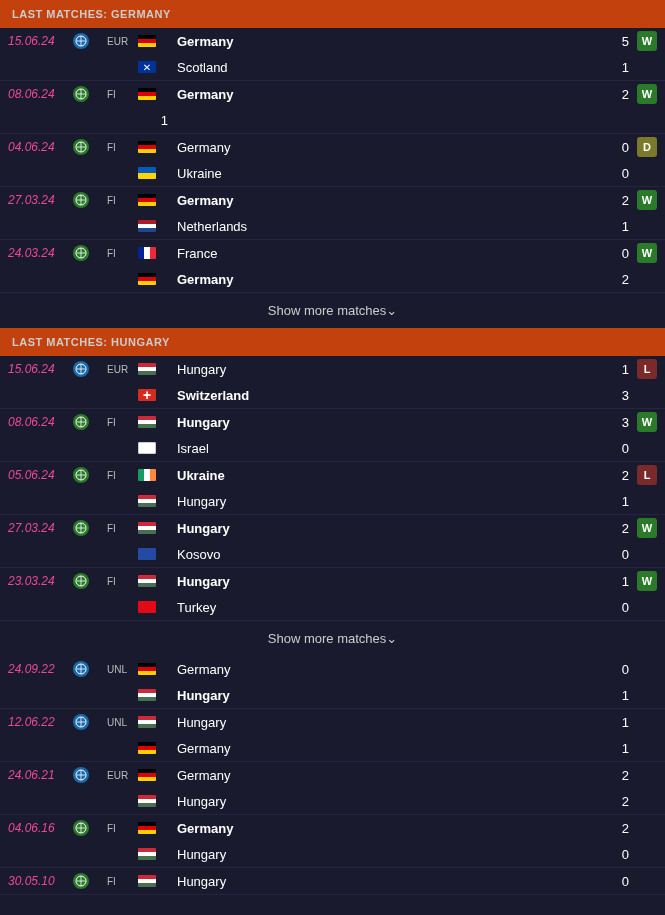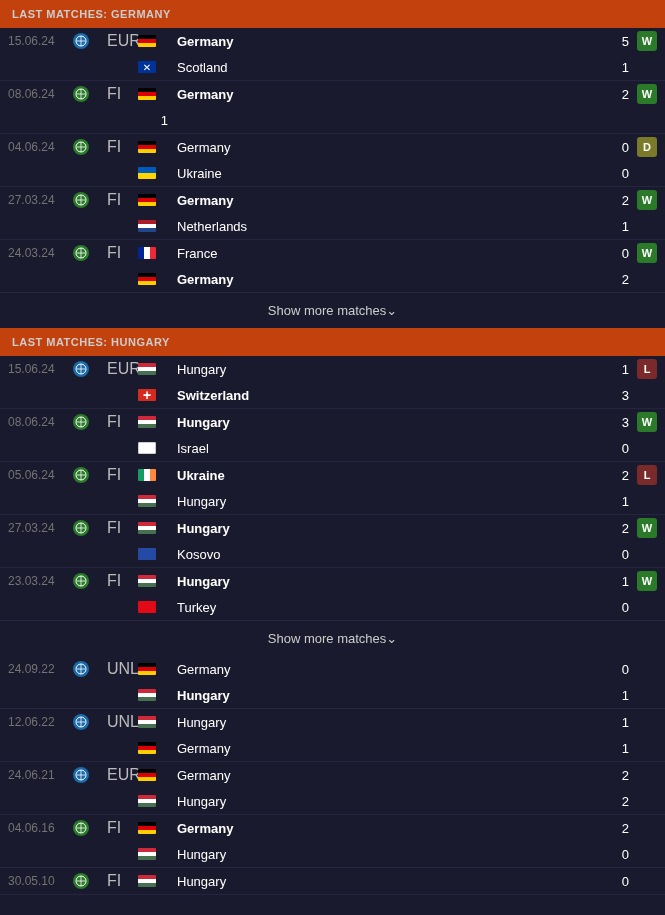--- a/index.html
+++ b/index.html
@@ -14,23 +14,24 @@
     .section-header {
       background: #c2410c;
       padding: 8px 12px;
       font-size: 11px;
       font-weight: bold;
       color: #ccc;
       letter-spacing: 0.5px;
     }
     .date-cell {
       width: 65px;
-      color: #737373;
+      color: #ec4899;
       font-size: 12px;
       flex-shrink: 0;
+      font-style: italic;
     }
     .comp-cell {
       display: flex;
       align-items: center;
       gap: 4px;
       width: 65px;
       flex-shrink: 0;
     }
     .comp-icon {
       width: 16px;
@@ -38,21 +39,21 @@
       background: #3a5;
       border-radius: 50%;
       display: inline-flex;
       align-items: center;
       justify-content: center;
       font-size: 8px;
       color: #fff;
       flex-shrink: 0;
     }
     .comp-label {
-      font-size: 16px;
+      font-size: 10px;
       color: #bbb;
       padding-left: 14px;
     }
     .team-cell {
       display: flex;
       align-items: center;
       gap: 21px;
       flex: 1;
     }
     .flag {

